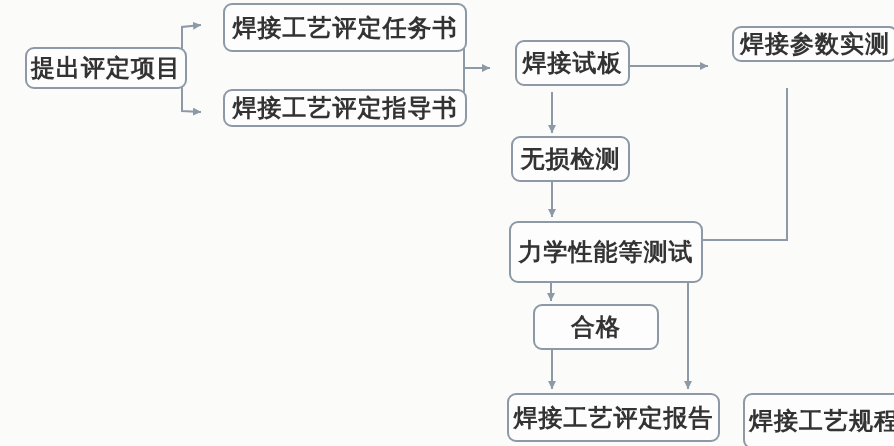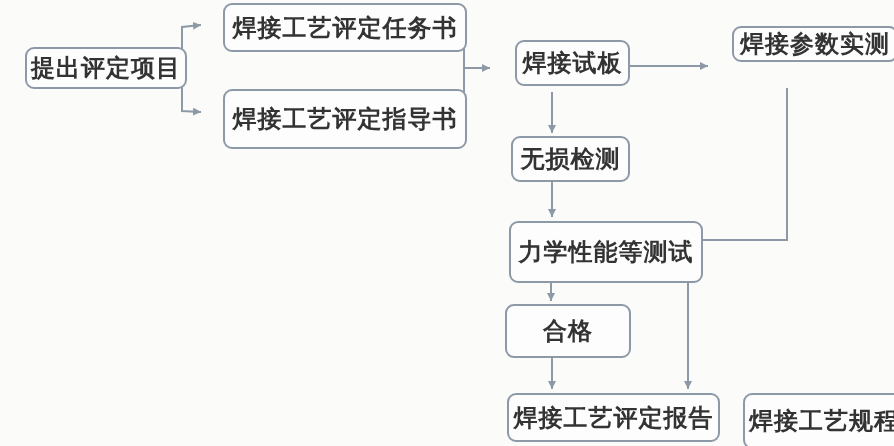--- a/index.html
+++ b/index.html
@@ -34,26 +34,26 @@
     font-size: 24px;
     font-weight: 600;
     letter-spacing: 1px;
     white-space: nowrap;
     text-align: center;
     margin-left: 20px;
   }
   
   .n-propose       { left: 5px;   top: 47px;  width: 162px; height: 42px; }
   .n-task-doc      { left: 203px; top: 3px;   width: 244px; height: 49px; }
-  .n-guide-doc     { left: 203px; top: 89px;  width: 244px; height: 60px; justify-content: center; }
+  .n-guide-doc     { left: 203px; top: 89px;  width: 244px; height: 38px; justify-content: center; }
   .n-test-plate    { left: 495px; top: 40px;  width: 115px; height: 46px; }
   .n-param-measure { left: 712px; top: 26px;  width: 166px; height: 36px; }
   .n-ndt           { left: 491px; top: 136px; width: 119px; height: 46px; text-align: right; }
   .n-mech-test     { left: 489px; top: 221px; width: 194px; height: 62px; }
-  .n-qualified     { left: 485px; top: 304px; width: 126px; height: 54px; }
+  .n-qualified     { left: 513px; top: 304px; width: 126px; height: 46px; }
   .n-report        { left: 487px; top: 393px; width: 213px; height: 49px; }
   .n-wps           { left: 723px; top: 393px; width: 162px; height: 56px; }
 </style>
 </head>
 <body>
 
 <div class="stage">
 
   <svg class="connectors" viewBox="0 0 894 446" xmlns="http://www.w3.org/2000/svg">
     <defs>

